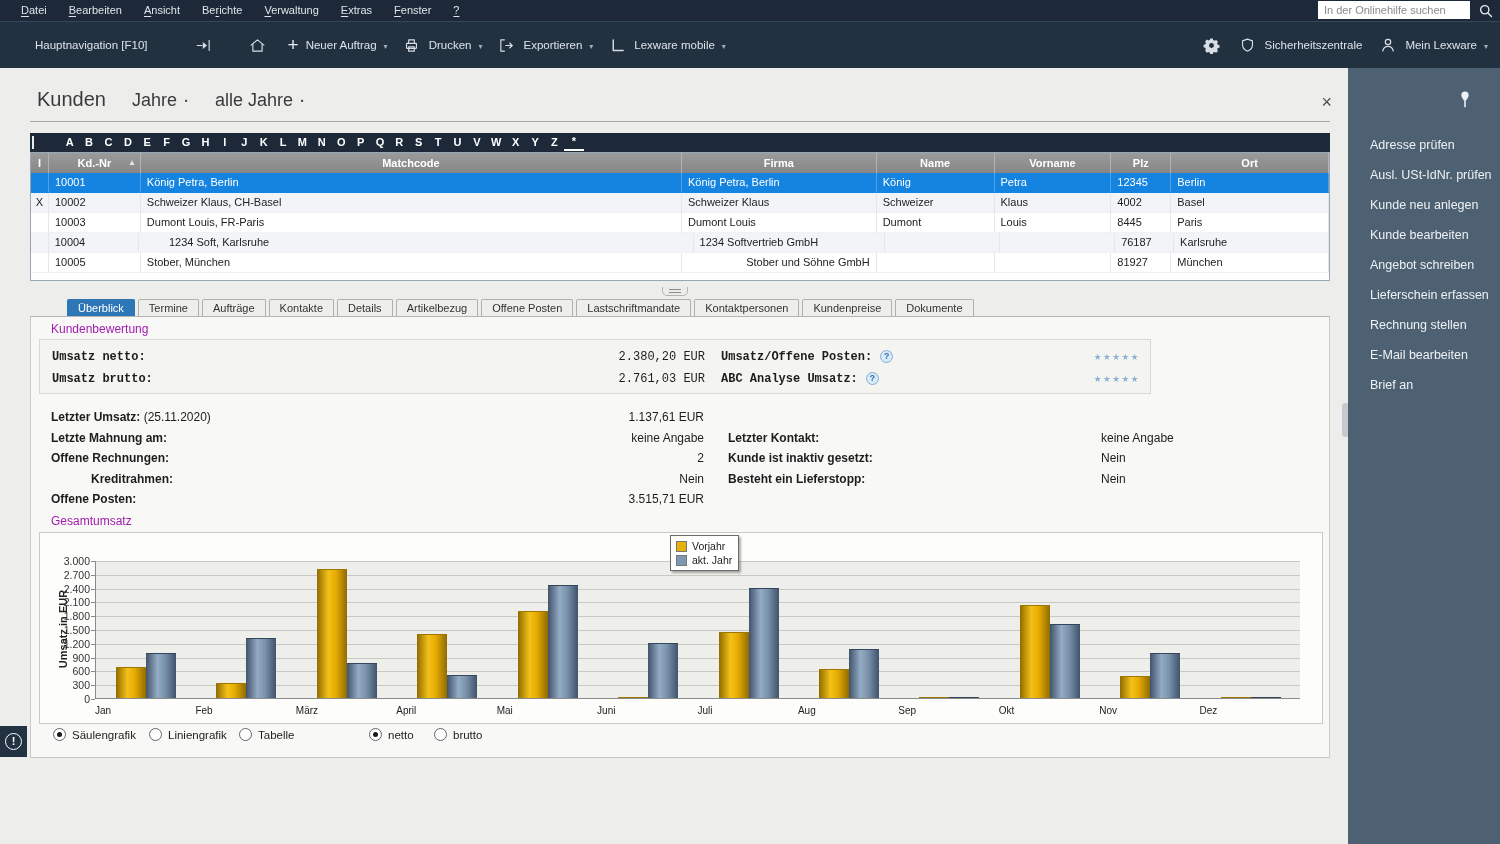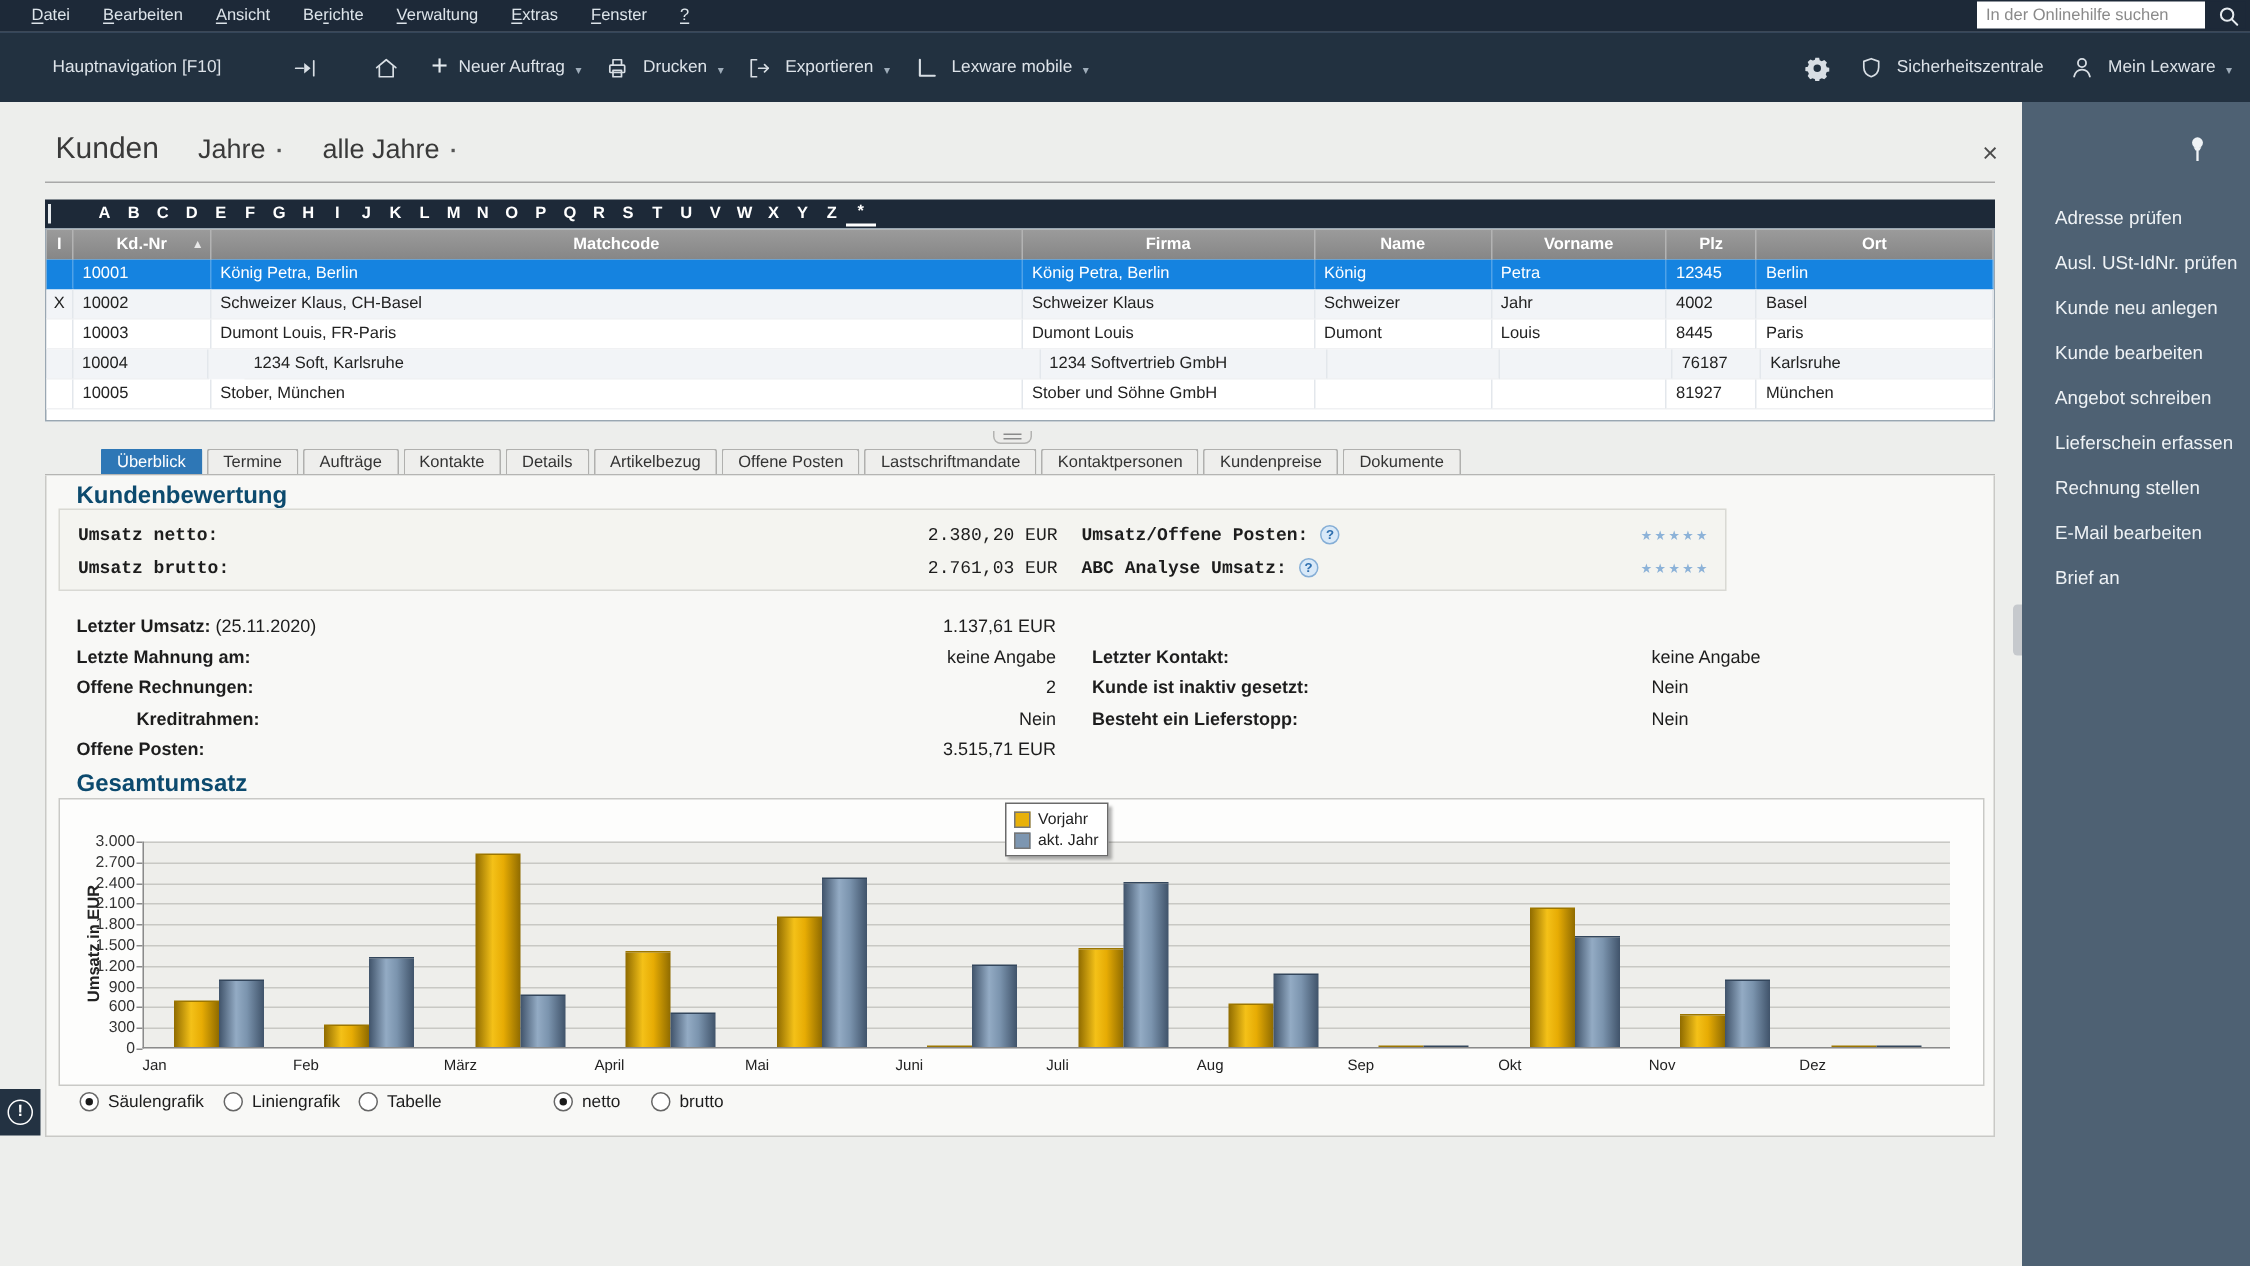--- a/index.html
+++ b/index.html
@@ -61,21 +61,21 @@
 
   
   .splitter { position:absolute; top:219px; left:662px; width:26px; height:9px; background:#ececea; border:1px solid #b3b3b1; border-top:none; border-radius:0 0 5px 5px; display:flex; flex-direction:column; align-items:center; justify-content:center; gap:2px; cursor:row-resize; }
   .splitter i { display:block; width:12px; height:0; border-top:1px solid #8a8a8a; }
 
   
   .tabstrip { position:absolute; top:232px; left:30px; width:1300px; height:17px; display:flex; align-items:flex-end; gap:3px; padding-left:37px; border-bottom:1px solid #b5b5b3; }
   .tab { background:#eeeeec; border:1px solid #b0b0ae; border-bottom:none; border-radius:2px 2px 0 0; font-size:11px; line-height:14px; padding:1px 10px 1px; color:#333; cursor:pointer; white-space:nowrap; }
   .tab.active { background:#2e77b6; border-color:#2e77b6; color:#fff; }
   .tabpanel { position:absolute; top:249px; left:30px; width:1300px; height:441px; background:#f8f8f6; border:1px solid #c9c9c6; border-top:none; }
-  .section-title { position:absolute; left:20px; font-size:16px; font-weight:bold; color:#0c4a6e; }
+  .section-title { position:absolute; left:20px; font-size:12px; font-weight:normal; color:#a21caf; }
 
   .group1 { position:absolute; left:8px; top:22px; width:1112px; height:55px; background:#f4f4f0; border:1px solid #d9d9d4;font-family:Liberation Mono, monospace; }
   .kv { position:absolute; height:20px; line-height:20px; font-size:12px; color:#1d1d1d; }
   .g1l { left:12px; width:653px; display:flex; justify-content:space-between; }
   .g1r { left:681px; width:590px; }
   .dl  { left:20px; width:653px; display:flex; justify-content:space-between; }
   .dr  { left:697px; width:585px; }
   .kv-label { font-weight:bold; }
   .kv-note { font-weight:normal; }
   .kv-value-abs { position:absolute; left:373px; top:0; }
@@ -288,21 +288,21 @@
           <div class="td" style="width: 117px;">Petra</div>
           <div class="td" style="width: 60px;">12345</div>
           <div class="td" style="width: 158px;">Berlin</div>
         </div>
         <div class="tr alt">
           <div class="td c-center" style="width: 18px;">X</div>
           <div class="td" style="width: 92px;">10002</div>
           <div class="td" style="width: 542px;">Schweizer Klaus, CH-Basel</div>
           <div class="td" style="width: 195px;">Schweizer Klaus</div>
           <div class="td" style="width: 118px;">Schweizer</div>
-          <div class="td" style="width: 117px;">Jahr</div>
+          <div class="td" style="width: 117px;">Klaus</div>
           <div class="td" style="width: 60px;">4002</div>
           <div class="td" style="width: 158px;">Basel</div>
         </div>
         <div class="tr">
           <div class="td c-center" style="width: 18px;"></div>
           <div class="td" style="width: 92px;">10003</div>
           <div class="td" style="width: 542px;">Dumont Louis, FR-Paris</div>
           <div class="td" style="width: 195px;">Dumont Louis</div>
           <div class="td" style="width: 118px;">Dumont</div>
           <div class="td" style="width: 117px;">Louis</div>
@@ -316,21 +316,21 @@
           <div class="td" style="width: 195px;">1234 Softvertrieb GmbH</div>
           <div class="td" style="width: 118px;"></div>
           <div class="td" style="width: 117px;"></div>
           <div class="td" style="width: 60px;">76187</div>
           <div class="td" style="width: 158px;">Karlsruhe</div>
         </div>
         <div class="tr">
           <div class="td c-center" style="width: 18px;"></div>
           <div class="td" style="width: 92px;">10005</div>
           <div class="td" style="width: 542px;">Stober, München</div>
-          <div class="td" style="width: 195px;">Stober und Söhne GmbH</div>
+          <div class="td" style="width: 195px; text-align: right;">Stober und Söhne GmbH</div>
           <div class="td" style="width: 118px;"></div>
           <div class="td" style="width: 117px;"></div>
           <div class="td" style="width: 60px;">81927</div>
           <div class="td" style="width: 158px;">München</div>
         </div>
       </div>
   </div>
 
   <div class="splitter">
       <i></i>

